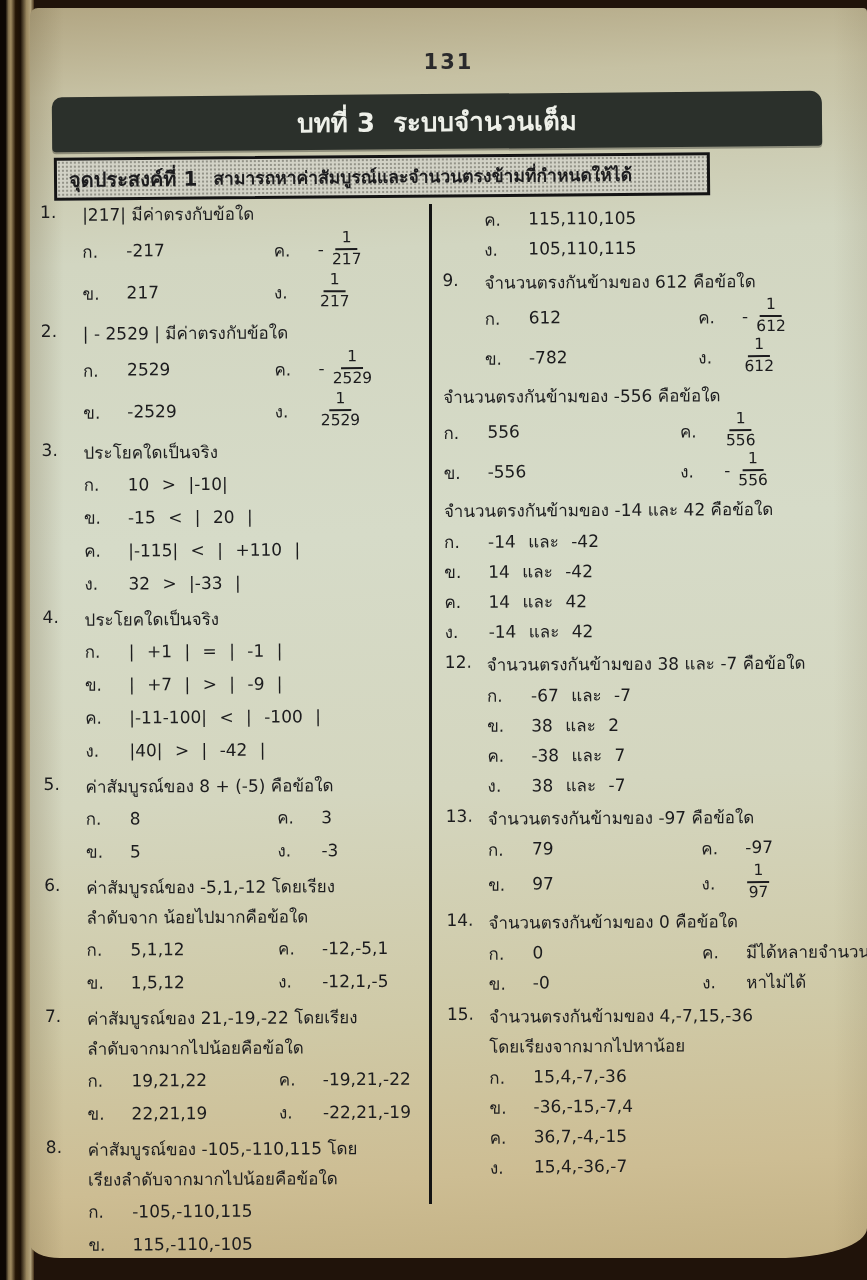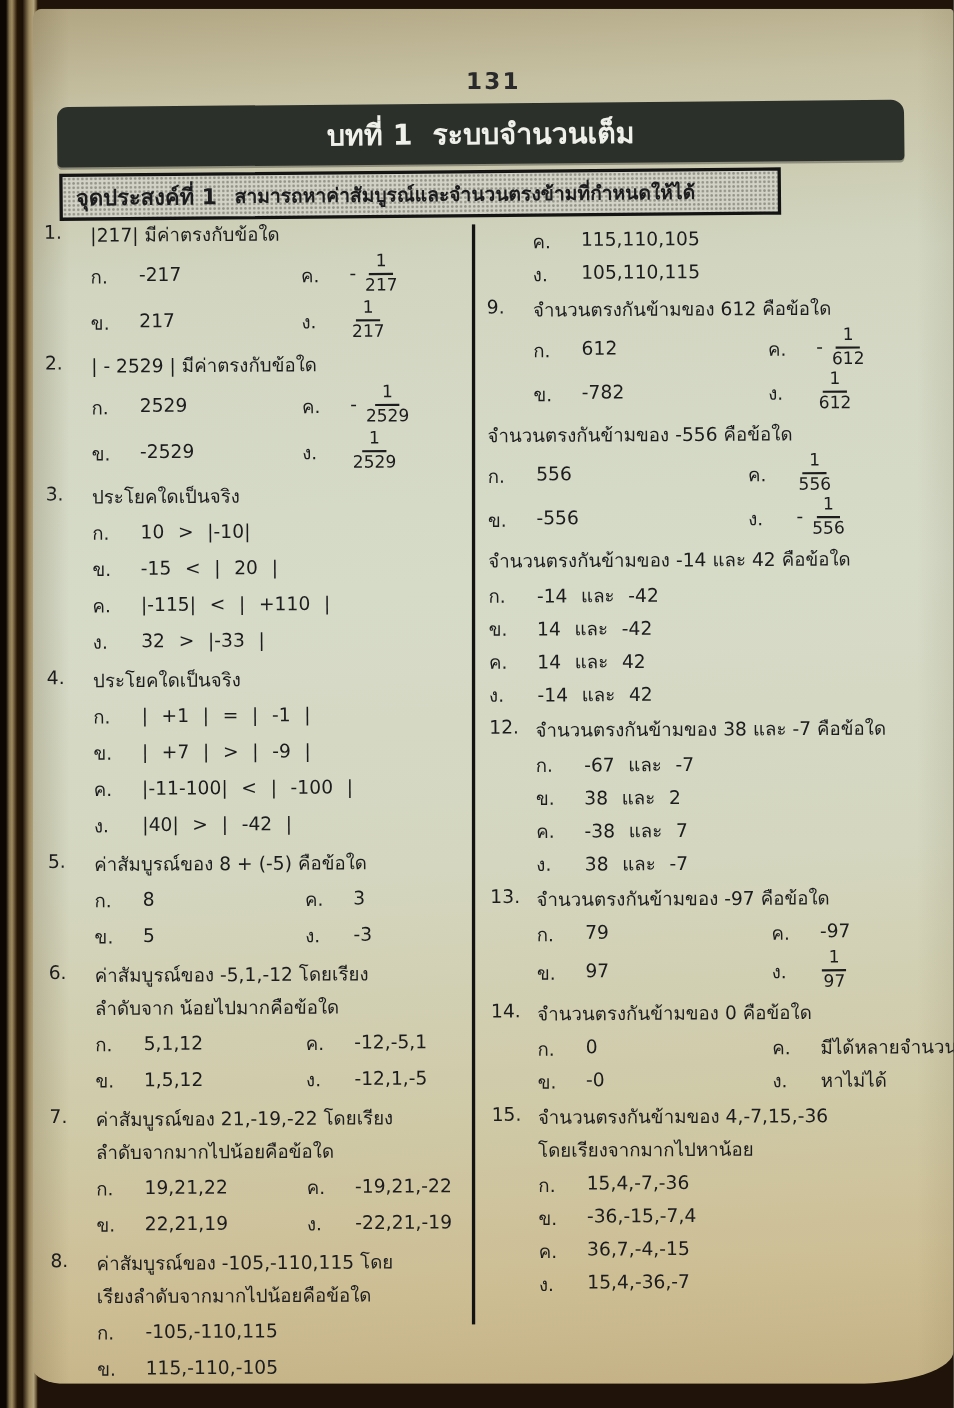--- a/index.html
+++ b/index.html
@@ -14,21 +14,21 @@
     background:linear-gradient(90deg,#0c0703 0%,#0c0703 16%,#81704c 25%,#a08b60 32%,#241505 46%,#1b1006 60%,#99875f 78%,#b3a37c 90%,#45321a 100%);
   }
   .page{
     position:absolute;left:30px;top:8px;width:837px;height:1250px;z-index:2;
     background:
       linear-gradient(90deg, rgba(96,78,44,0.22) 0%, rgba(96,78,44,0) 4%, rgba(96,78,44,0) 96%, rgba(96,78,44,0.10) 100%),
       linear-gradient(177deg,#b2a683 0%,#c6c1a3 7%,#d2d6c1 20%,#d6dbc8 42%,#d4d6bf 62%,#cfc9a6 80%,#cdbd93 92%,#c3b184 100%);
     border-radius:8px 4px 90px 30px / 8px 4px 30px 14px;
   }
   .page-number{
-    position:absolute;top:54px;left:0;width:100%;text-align:center;
+    position:absolute;top:42px;left:0;width:100%;text-align:center;
     font-size:21px;font-weight:bold;color:#2a2a2c;letter-spacing:2px;
   }
   .chapter-bar{
     position:absolute;left:22px;top:86px;width:770px;height:55px;
     background:#2b302b;border-radius:10px 12px 4px 4px;
     transform:rotate(-0.5deg);
     display:flex;align-items:center;justify-content:center;gap:18px;
     color:#eef0e9;font-size:26px;font-weight:bold;
     box-shadow:0 2px 0 rgba(30,30,25,0.35);
   }
@@ -67,21 +67,21 @@
   .frac-pre{margin-right:6px;}
 </style>
 </head>
 <body>
 
 <div class="book">
   <div class="binding"></div>
   <div class="page">
     <div class="page-number">131</div>
     <div class="chapter-bar">
-      <span>บทที่ 1</span>
+      <span>บทที่ 3</span>
       <span>ระบบจำนวนเต็ม</span>
     </div>
     <div class="objective-box">
       <span class="obj-label">จุดประสงค์ที่ 1</span>
       <span class="obj-text">สามารถหาค่าสัมบูรณ์และจำนวนตรงข้ามที่กำหนดให้ได้</span>
     </div>
     <div class="divider"></div>
     <div class="col col-left" id="col-left">
         <div class="q">
           <div class="q-num">1.</div>

